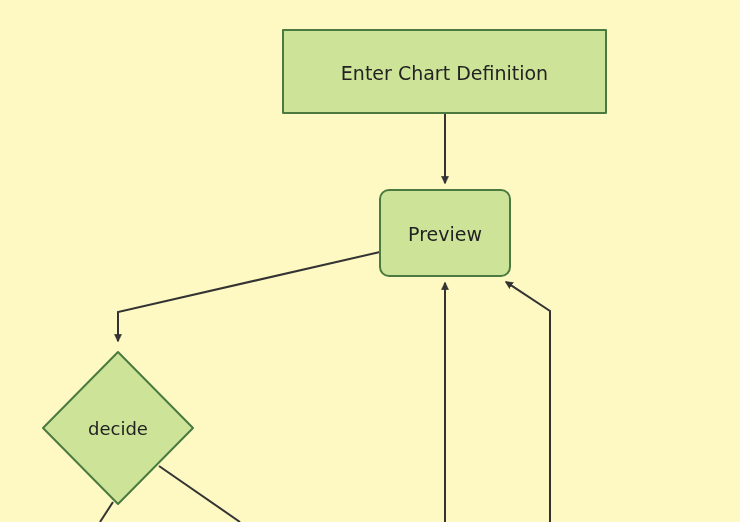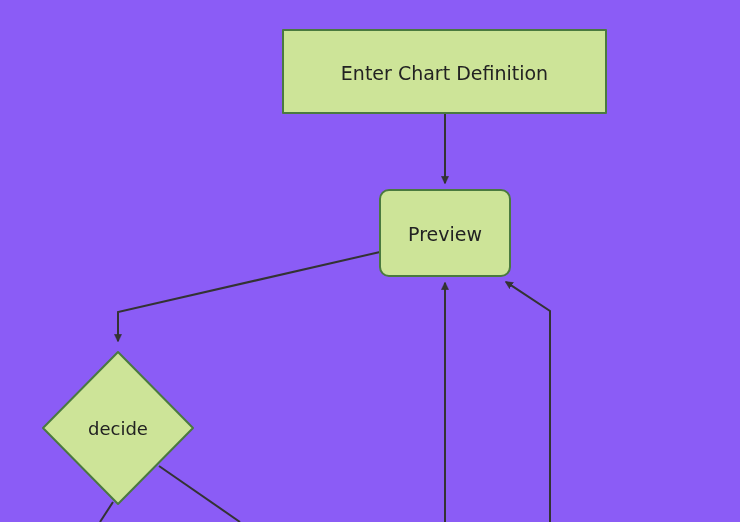--- a/index.html
+++ b/index.html
@@ -8,21 +8,21 @@
     padding: 0;
     background: #ffffff;
   }
   body {
     font-family: "DejaVu Sans", "Liberation Sans", sans-serif;
   }
   #diagram-canvas {
     position: relative;
     width: 740px;
     height: 522px;
-    background: #8b5cf6;
+    background: #fef9c3;
     overflow: hidden;
   }
   #diagram-svg {
     position: absolute;
     left: 0;
     top: 0;
     width: 740px;
     height: 522px;
     display: block;
   }

